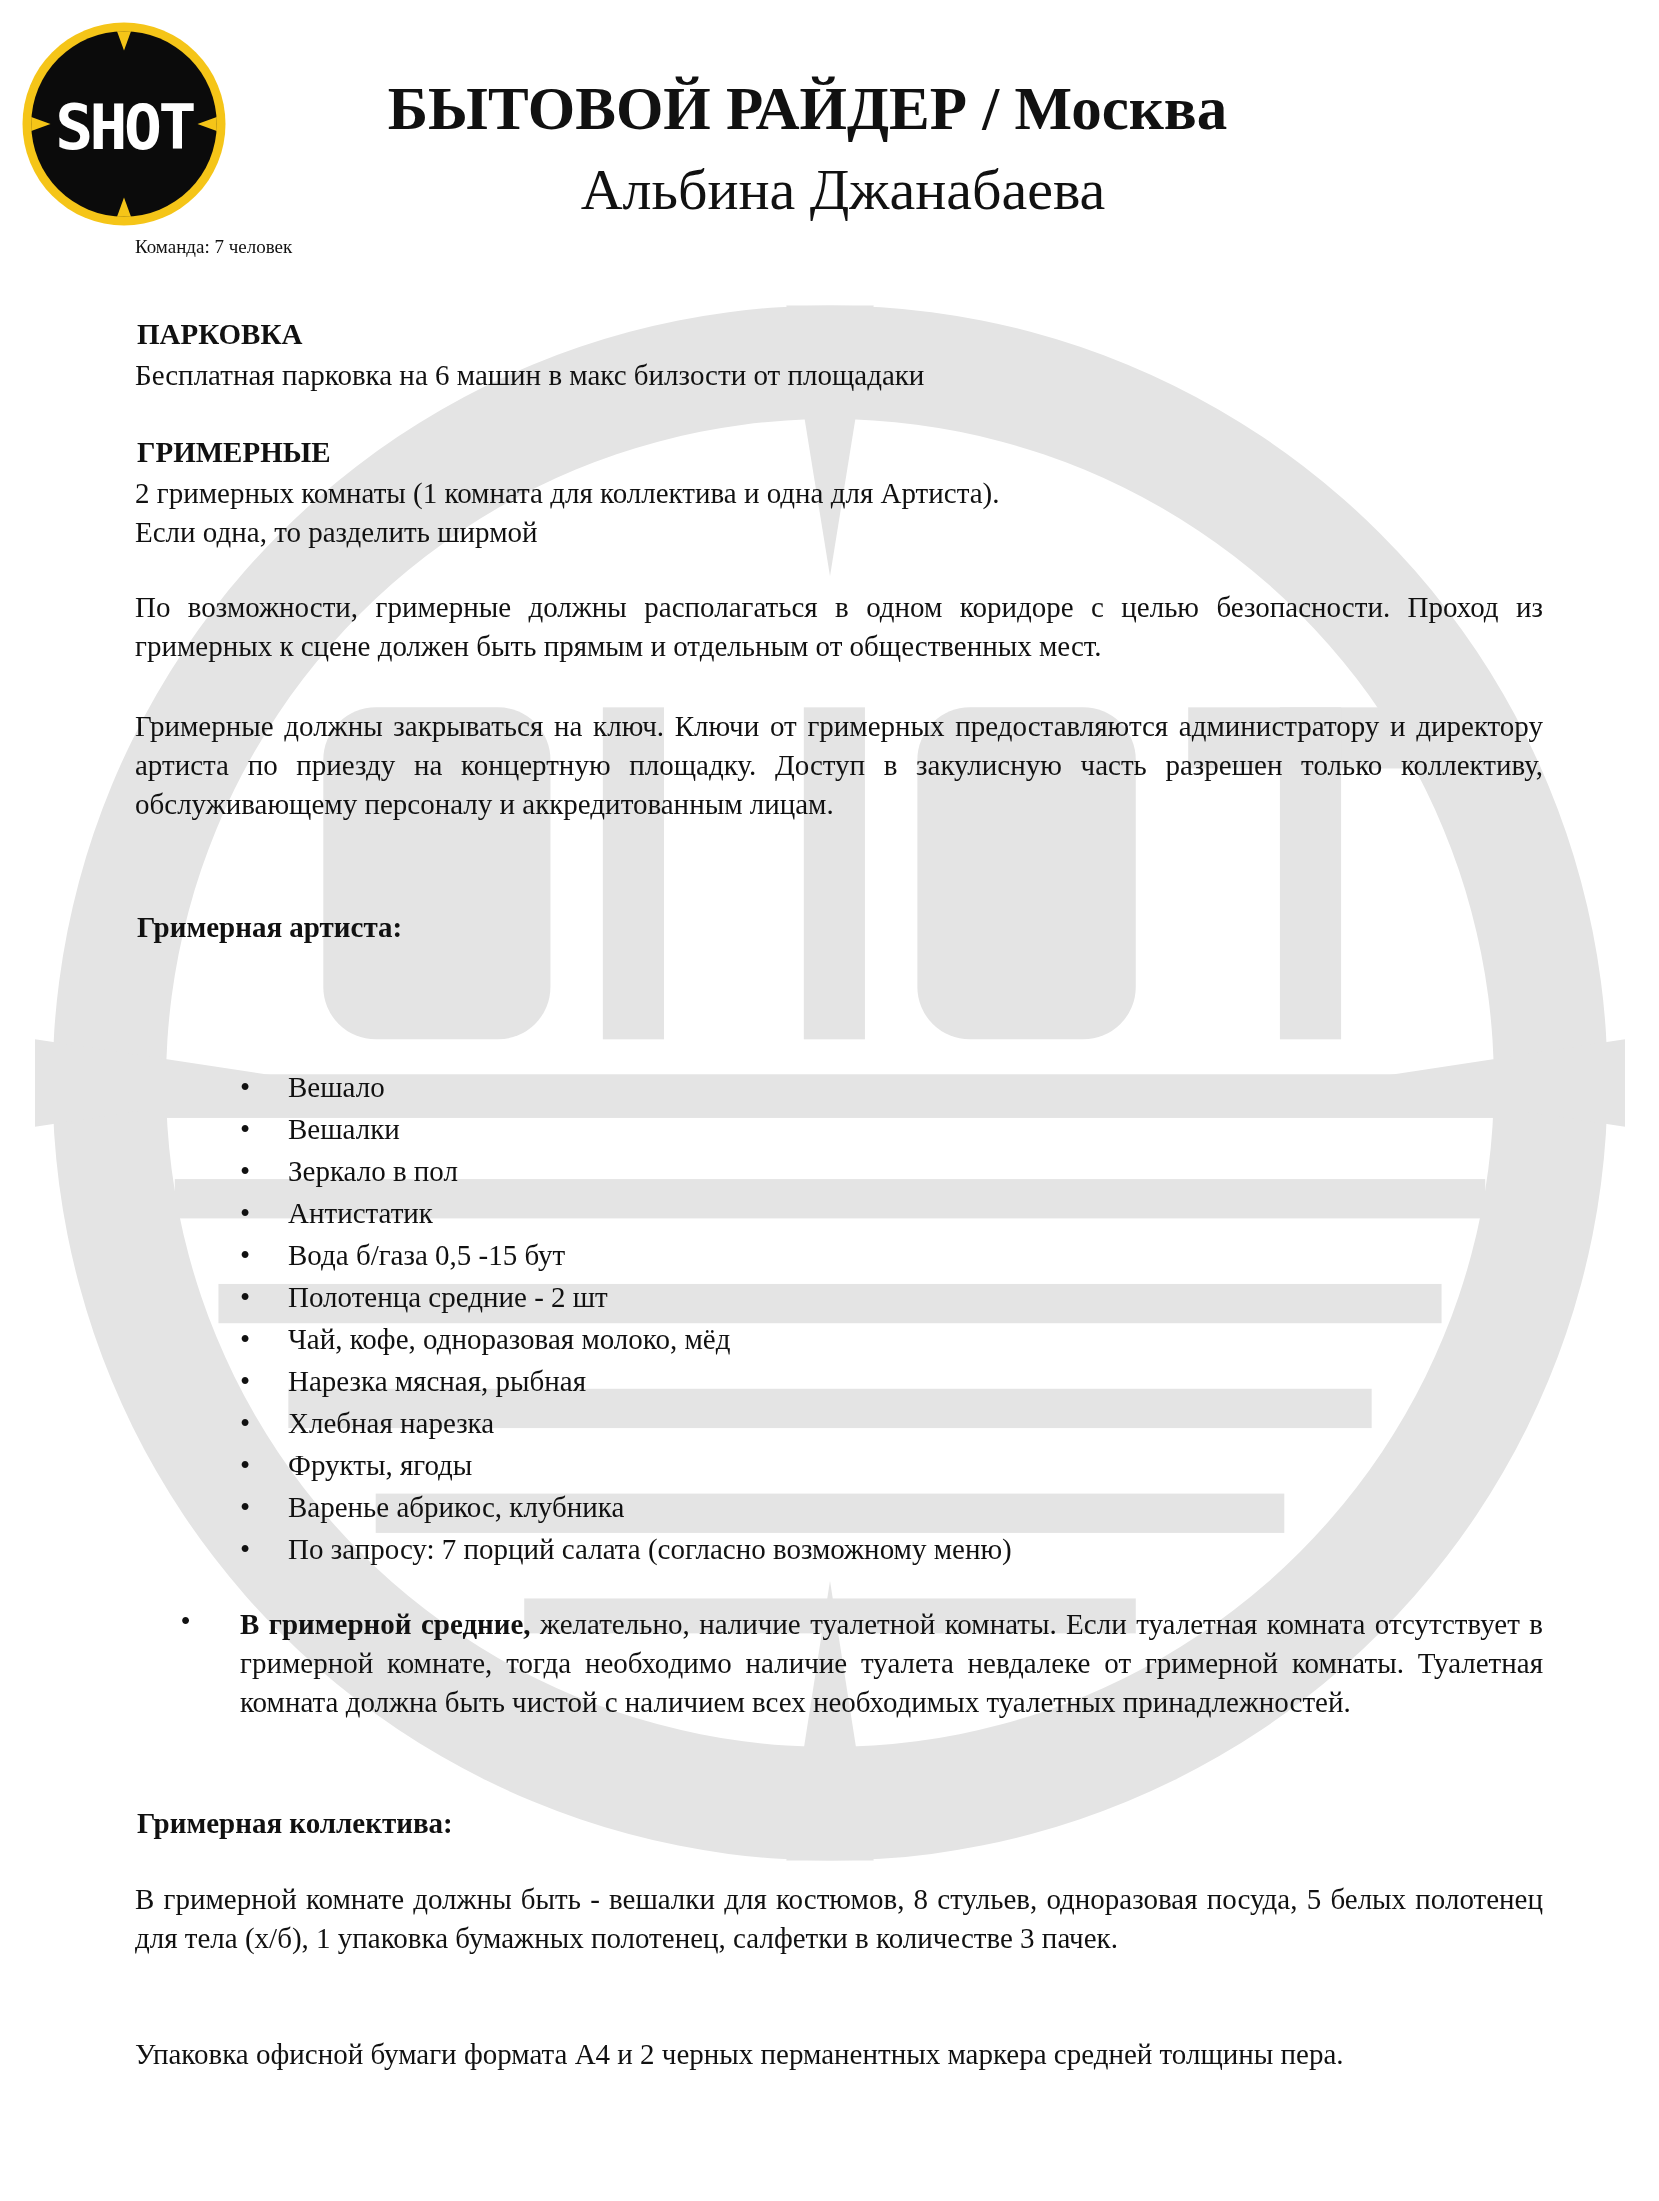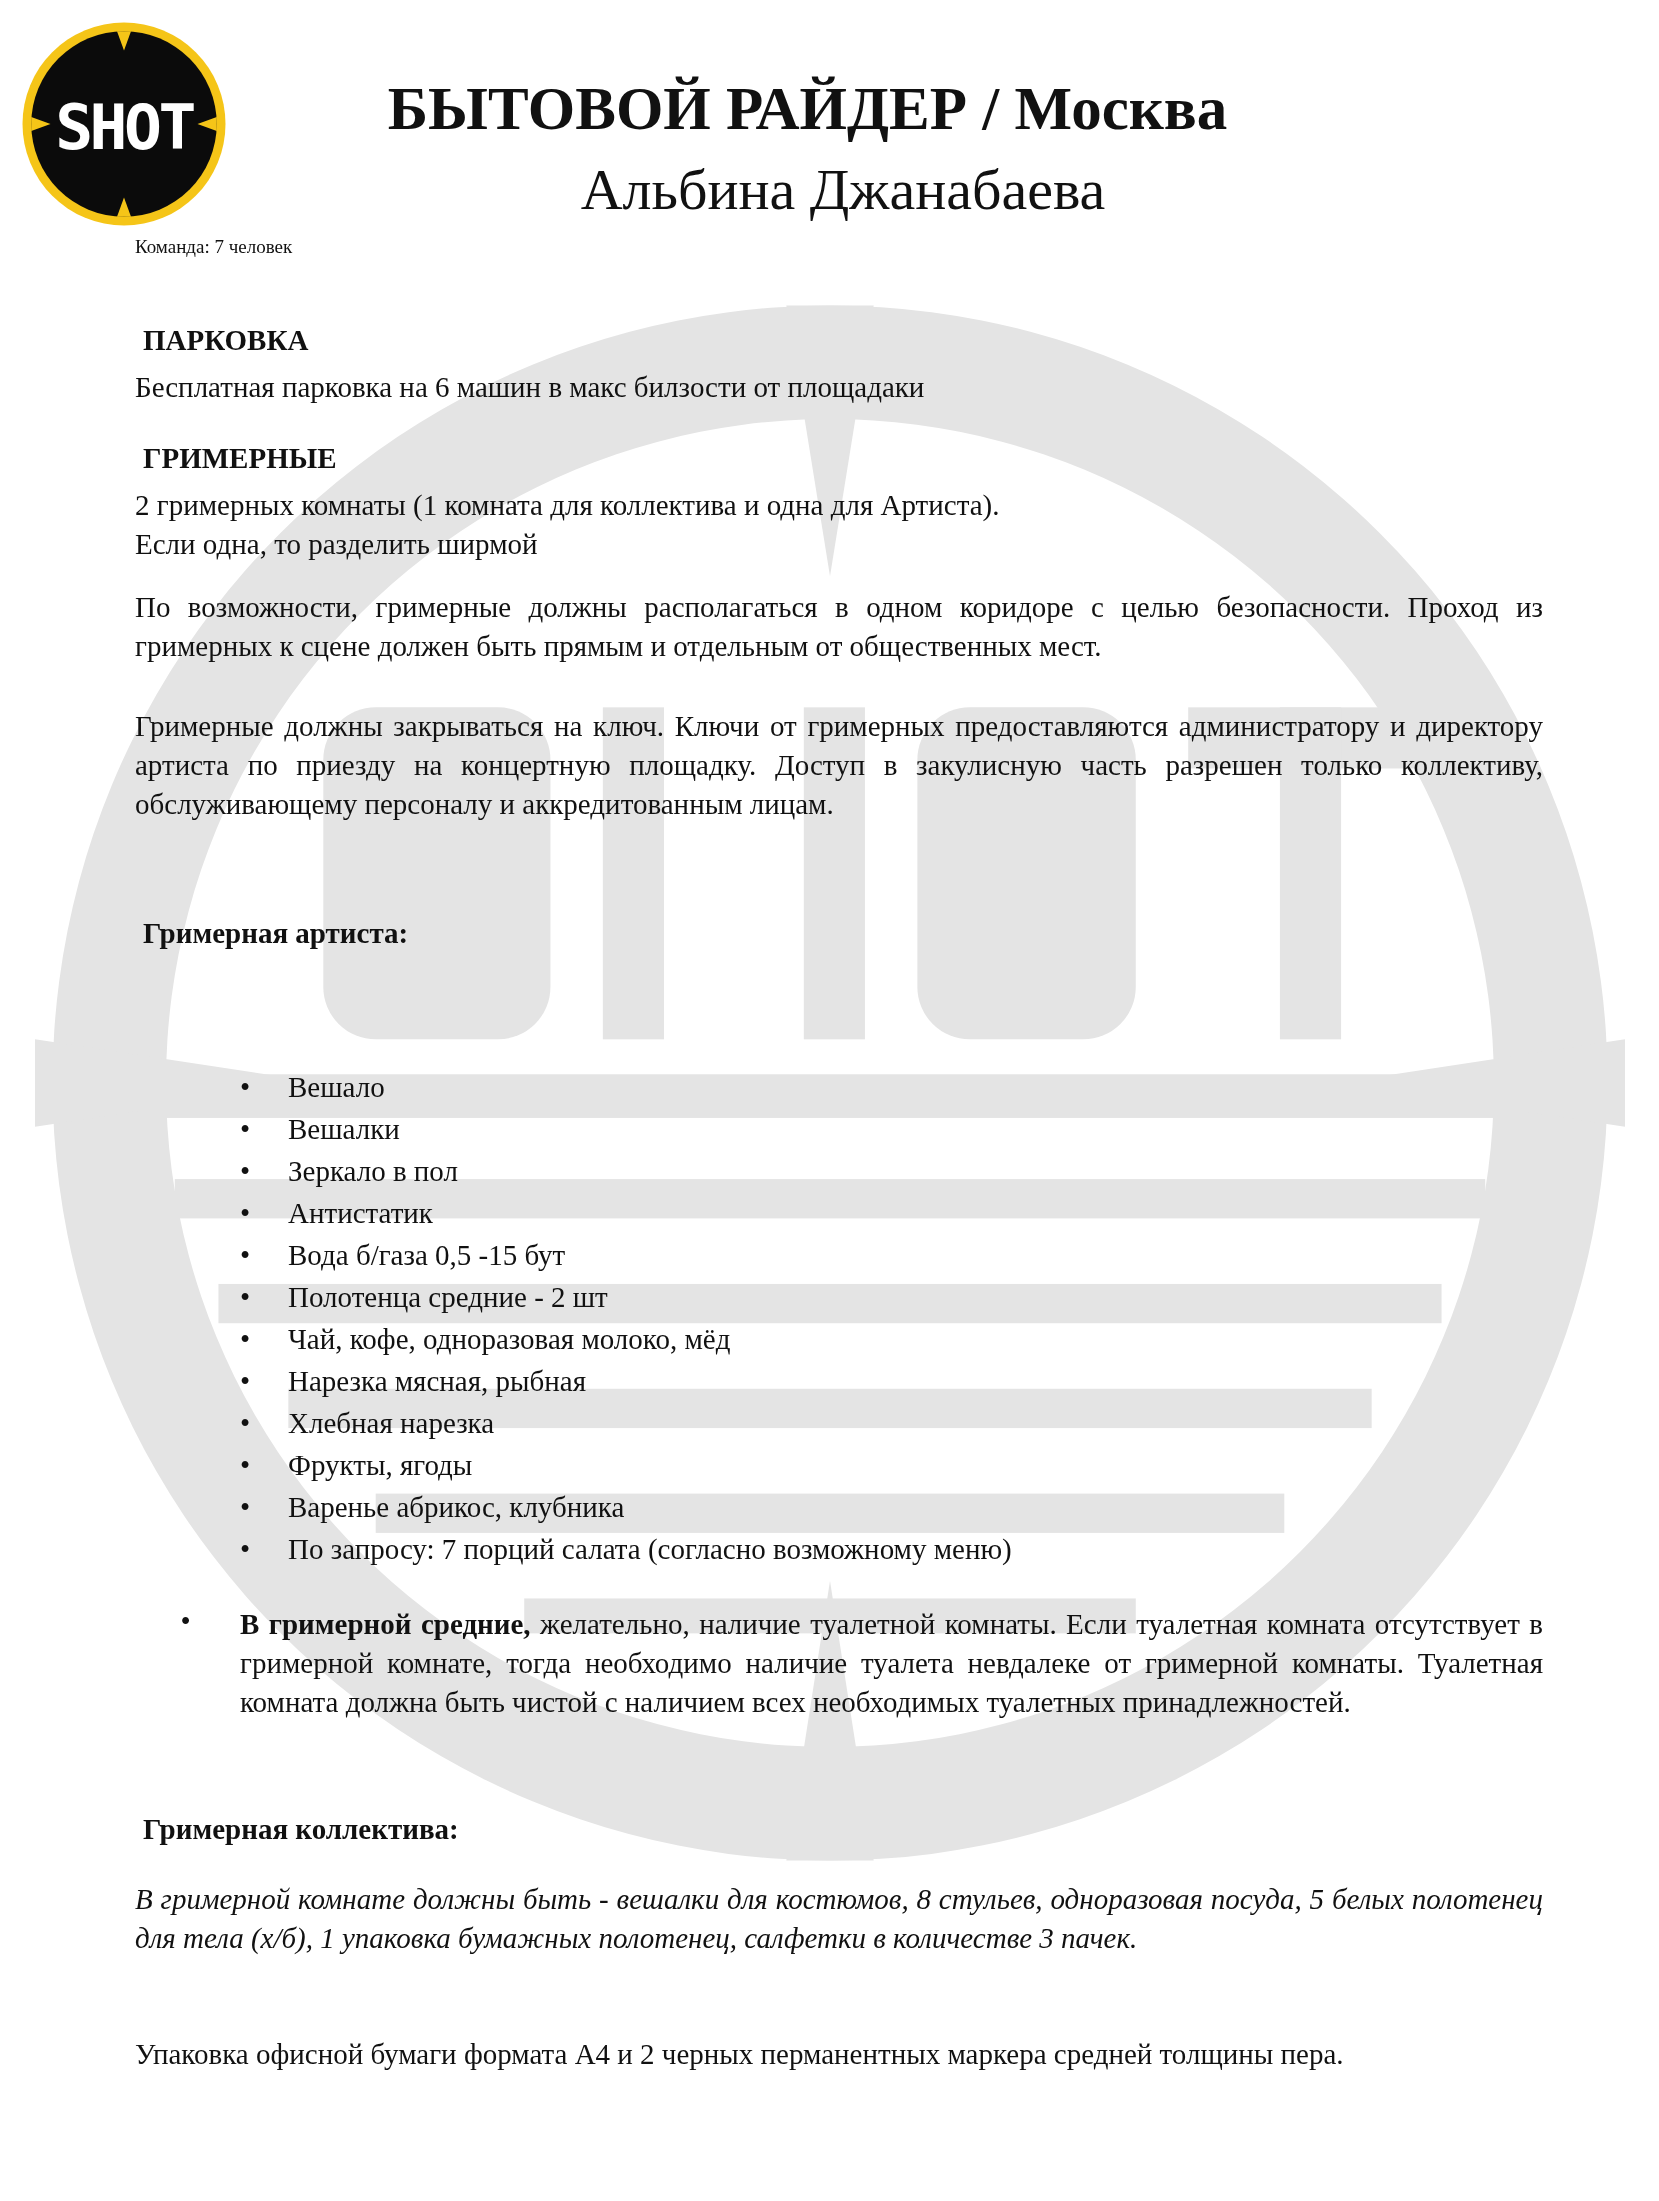--- a/index.html
+++ b/index.html
@@ -7,21 +7,21 @@
     width: 1659px; height: 2201px; position: relative; overflow: hidden;
     background: #ffffff; color: #111;
     font-family: "Liberation Serif", "DejaVu Serif", serif;
   }
   .watermark { position: absolute; left: 35px; top: 288px; width: 1590px; height: 1590px; z-index: 0; }
   .logo { position: absolute; left: 19px; top: 19px; width: 210px; height: 210px; z-index: 2; }
   .title { position: absolute; left: 0; width: 1615px; top: 74px; text-align: center; font-weight: bold; font-size: 61px; line-height: 70px; z-index: 1; }
   .subtitle { position: absolute; left: 0; width: 1686px; top: 155px; text-align: center; font-size: 58px; line-height: 70px; z-index: 1; }
   .team { position: absolute; left: 135px; top: 236px; font-size: 19px; z-index: 1; }
   .p { font-size: 29px; line-height: 39px; margin: 0; text-align: justify; }
-  .h { font-size: 29px; line-height: 39px; font-weight: bold; margin: 8px; }
+  .h { font-size: 29px; line-height: 39px; font-weight: bold; margin: 2px; }
   .block { position: absolute; left: 135px; width: 1408px; z-index: 1; }
   ul.items { list-style: none; margin: 0; padding: 0; }
   ul.items li { font-size: 29px; line-height: 42px; position: relative; padding-left: 153px; }
   ul.items li .bullet { position: absolute; left: 105px; top: 0; }
   .toilet { position: absolute; left: 183px; width: 1360px; z-index: 1; }
   .toilet .bullet { position: absolute; left: -2.6px; top: 0; font-size: 29px; }
   .toilet .p { padding-left: 57px; }
 </style>
 </head>
 <body>
@@ -101,19 +101,19 @@
 </div>
 
 <div class="toilet" style="top:1605px;">
   <span class="bullet">•</span>
   <p class="p"><b>В гримерной средние,</b><span> желательно, наличие туалетной комнаты. Если туалетная комната отсутствует в гримерной комнате, тогда необходимо наличие туалета невдалеке от гримерной комнаты. Туалетная комната должна быть чистой с наличием всех необходимых туалетных принадлежностей.</span></p>
 </div>
 
 <div class="block" style="top:1802px;">
   <p class="h">Гримерная коллектива:</p>
 </div>
-<div class="block" style="top:1880px;font-style:italic;">
+<div class="block" style="top:1880px;">
   <p class="p">В гримерной комнате должны быть - вешалки для костюмов, 8 стульев, одноразовая посуда, 5 белых полотенец для тела (х/б), 1 упаковка бумажных полотенец, салфетки в количестве 3 пачек.</p>
 </div>
 <div class="block" style="top:2035px;">
   <p class="p">Упаковка офисной бумаги формата А4 и 2 черных перманентных маркера средней толщины пера.</p>
 </div>
 
 
 </body></html>

